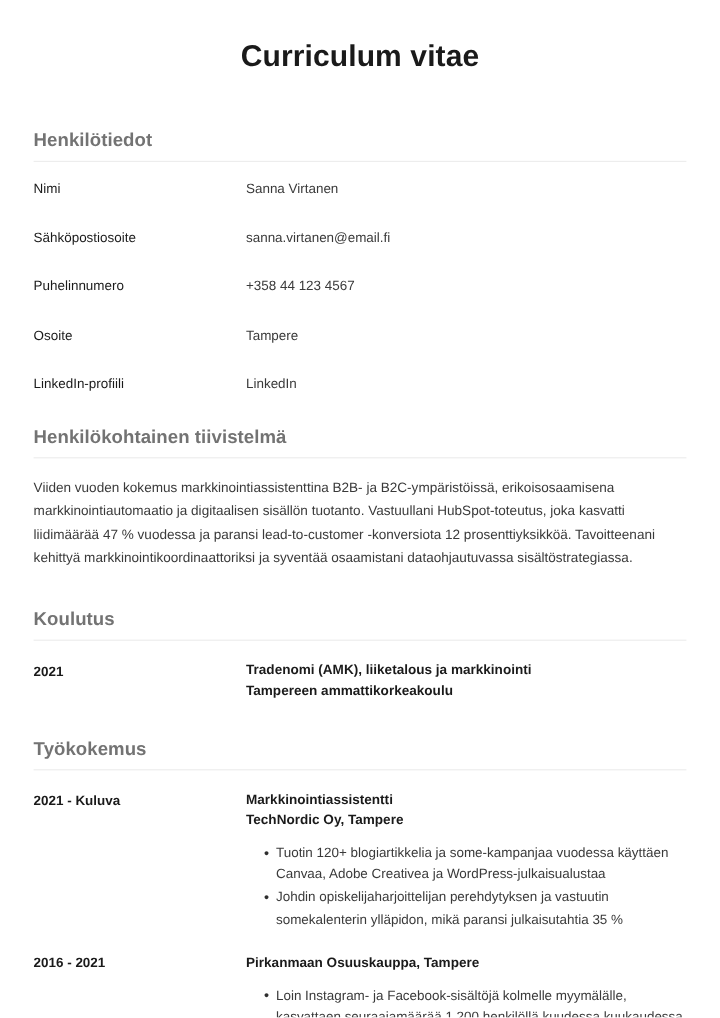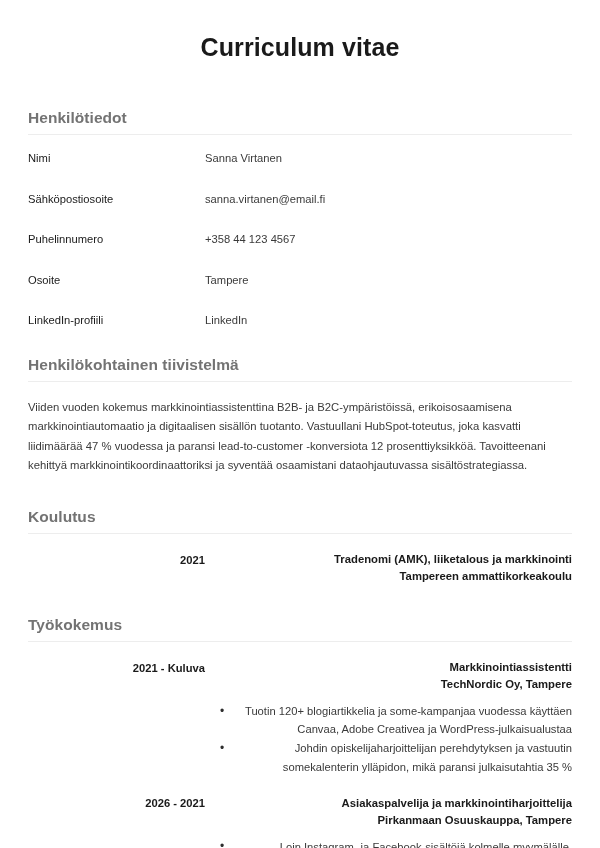--- a/index.html
+++ b/index.html
@@ -90,21 +90,20 @@
     font-size: 11.3px;
     line-height: 1.72;
     color: #3a3a3a;
     text-align: left;
   }
 
   
   .entry {
     display: flex;
     align-items: flex-start;
-    text-align: right;
   }
   .entry-first { margin-top: 17px; }
   .entry + .entry { margin-top: 18px; }
   .entry-date {
     width: 177px;
     flex: 0 0 177px;
     font-size: 11.2px;
     font-weight: bold;
     color: #1a1a1a;
     line-height: 1.5;
@@ -212,23 +211,22 @@
         <div class="entry-title">Markkinointiassistentti</div>
         <div class="entry-org">TechNordic Oy, Tampere</div>
         <ul class="entry-bullets">
           <li>Tuotin 120+ blogiartikkelia ja some-kampanjaa vuodessa käyttäen Canvaa, Adobe Creativea ja WordPress-julkaisualustaa</li>
           <li>Johdin opiskelijaharjoittelijan perehdytyksen ja vastuutin somekalenterin ylläpidon, mikä paransi julkaisutahtia 35 %</li>
         </ul>
       </div>
     </div>
 
     <div class="entry">
-      <div class="entry-date">2026 - 2021</div>
+      <div class="entry-date">2016 - 2021</div>
       <div class="entry-body">
-        <div class="entry-title">Asiakaspalvelija ja markkinointiharjoittelija</div>
         <div class="entry-org">Pirkanmaan Osuuskauppa, Tampere</div>
         <ul class="entry-bullets">
           <li>Loin Instagram- ja Facebook-sisältöjä kolmelle myymälälle, kasvattaen seuraajamäärää 1 200 henkilöllä kuudessa kuukaudessa</li>
 
         </ul>
       </div>
     </div>
   </section>
 
 </div>

